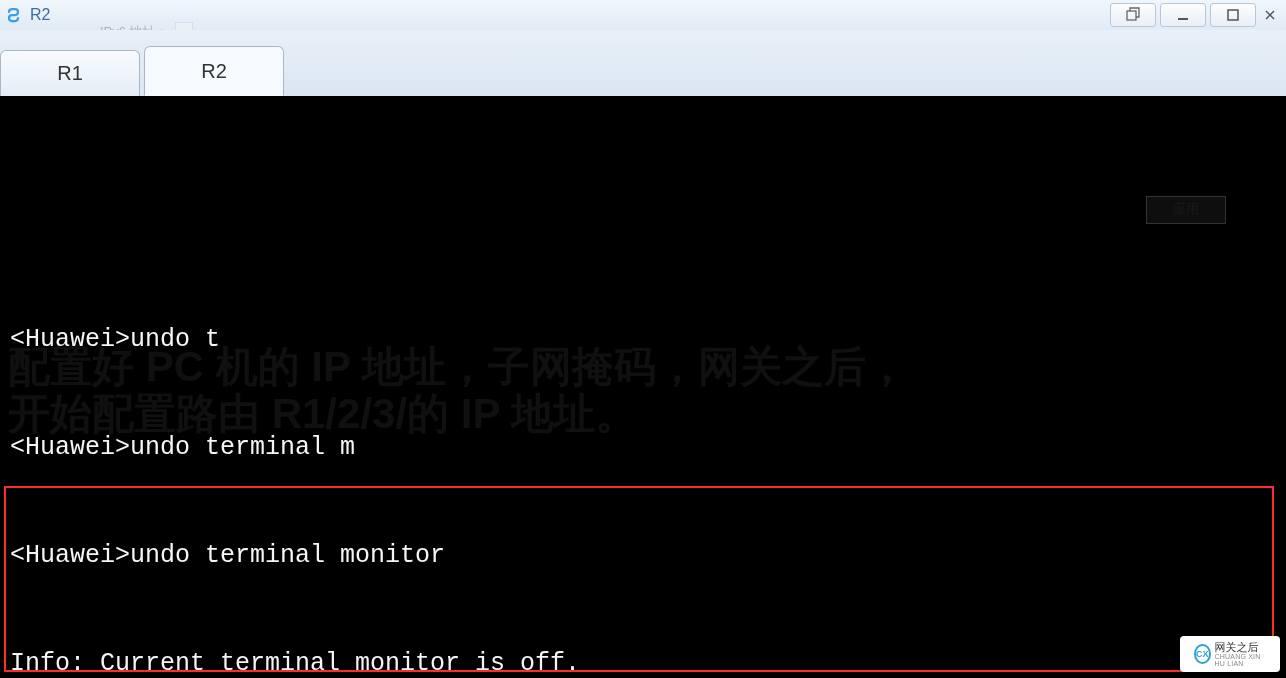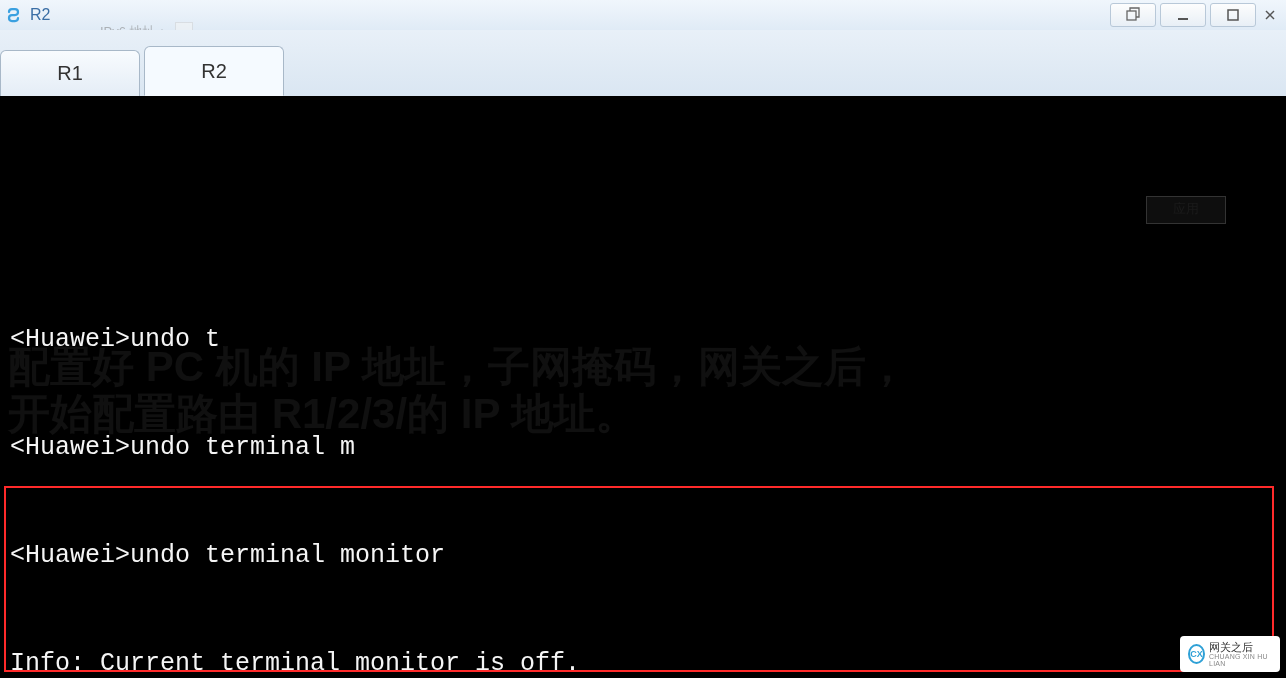--- a/index.html
+++ b/index.html
@@ -163,21 +163,21 @@
       width: 100px;
       height: 36px;
       background: #fff;
       border-radius: 4px;
       display: flex;
       align-items: center;
       justify-content: center;
       gap: 4px;
       font-size: 11px;
       color: #444;
-      padding: 2px 8px;
+      padding: 2px 14px;
       box-shadow: 0 0 2px rgba(0,0,0,0.3);
     }
     .watermark .wm-icon {
       width: 20px;
       height: 20px;
       border: 2px solid #2ea0d6;
       border-radius: 50%;
       position: relative;
       display: flex;
       align-items: center;

